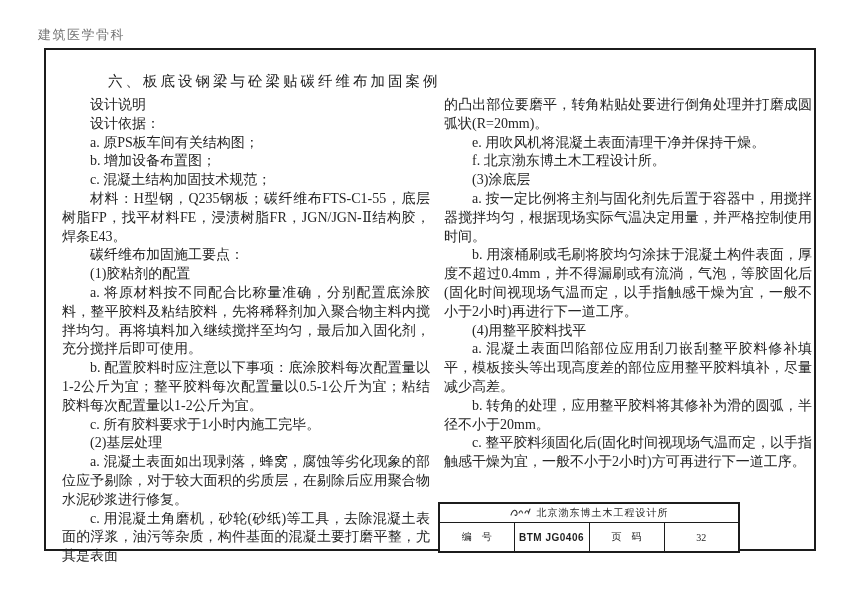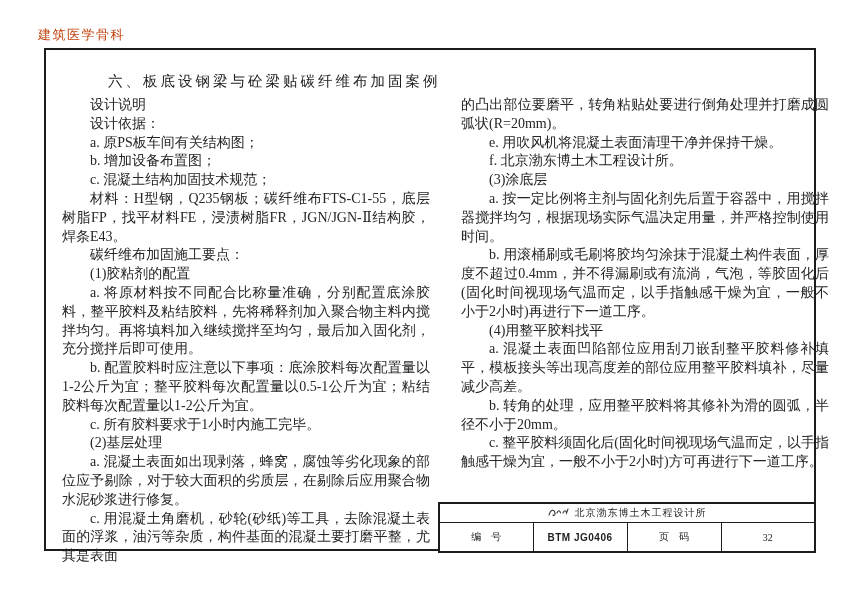--- a/index.html
+++ b/index.html
@@ -3,42 +3,42 @@
 <meta charset="utf-8">
 <style>
   html,body { margin:0; padding:0; background:#ffffff; }
   #page {
     position:relative; width:863px; height:604px; background:#ffffff;
     font-family:"Liberation Serif","DejaVu Serif",serif; color:#222222;
     overflow:hidden;
   }
   .running-header {
     position:absolute; left:38px; top:26px;
-    font-size:13px; letter-spacing:1.5px; color:#c2410c;
+    font-size:13px; letter-spacing:1.5px; color:#737373;
   }
   .page-border {
     position:absolute; left:44px; top:48px; width:772px; height:503px;
     border:2px solid #1c1c1c; box-sizing:border-box; background:#ffffff;
   }
   .doc-title {
     position:absolute; left:76px; top:72px;
     font-size:14.5px; letter-spacing:3px; color:#1c1c1c; white-space:nowrap;margin-left:32px;
   }
   .text-col { position:absolute; width:368px; }
   .col-left  { left:62px;  top:96px; }
-  .col-right { left:444px; top:96px;margin-left:17px; }
+  .col-right { left:444px; top:96px; }
   .text-col p {
     margin:0; font-size:14px; line-height:18.8px;
     text-align:justify; text-indent:2em; color:#252525;
   }
   .text-col p.cont { text-indent:0; }
 
   
   .title-block {
-    position:absolute; left:438px; top:502px; width:378px; height:51px;
+    position:absolute; left:438px; top:502px; width:302px; height:51px;
     border-collapse:collapse; table-layout:fixed; background:#ffffff;
   }
   .title-block td {
     border:1px solid #1c1c1c; padding:0; text-align:center;
     vertical-align:middle; font-size:10px; color:#1e1e1e; overflow:hidden;
   }
   .title-block { border:2px solid #1c1c1c; }
   .tb-institute { font-size:12.5px; letter-spacing:1px; height:18px; }
   .tb-institute .logo-icon { display:inline-block; vertical-align:-2px; margin-right:5px; }
   .tb-chapter-value { font-size:7.5px; line-height:8.2px; }

